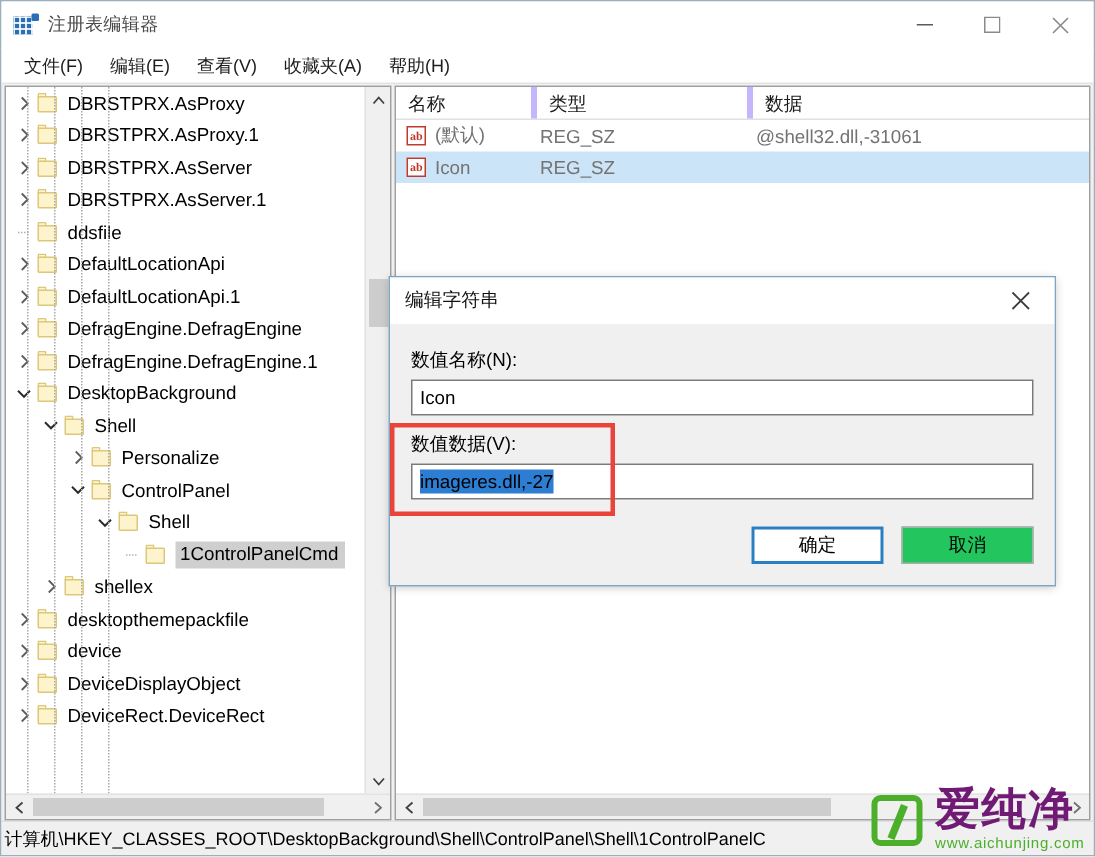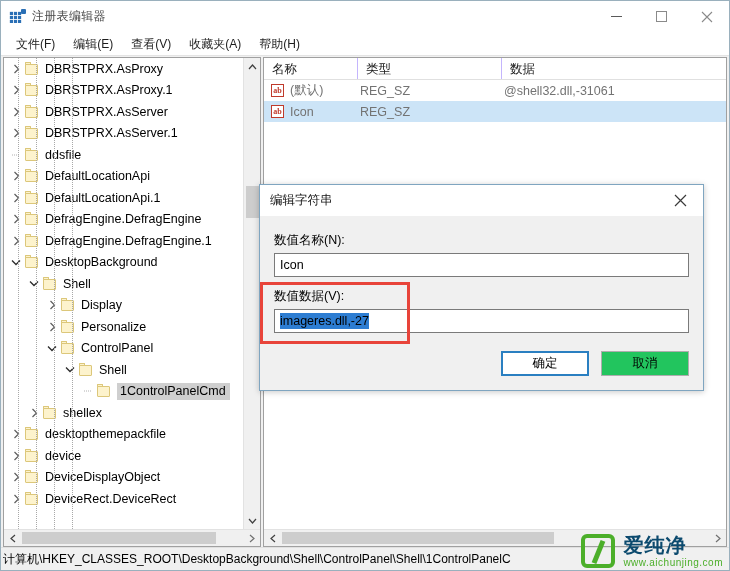--- a/index.html
+++ b/index.html
@@ -200,21 +200,21 @@
     height: 21px; flex: 0 0 21px;
     display: flex;
     background: #ffffff;
     border-bottom: 1px solid #e0e0e0;
     position: relative;
   }
   .lh-cell {
     font-size: 12.5px; color: #1a1a1a;
     padding: 3px 0 0 8px;
     box-sizing: border-box;
-    border-right: 1px solid #c4b5fd;
+    border-right: 4px solid #c4b5fd;
     height: 21px;
   }
   .lh-name { width: 94px; }
   .lh-type { width: 144px; }
   .lh-data { flex: 1 1 auto; border-right: none; }
   .lbody { flex: 1 1 auto; position: relative; overflow: hidden; }
   .lrow {
     height: 21px;
     display: flex; align-items: center;
     white-space: nowrap;
@@ -350,21 +350,21 @@
   }
   .wm-logo::after {
     content: "";
     position: absolute; left: 11px; top: 2px;
     width: 5px; height: 24px;
     background: #4caf2a;
     transform: rotate(22deg);
   }
   .wm-texts { display: flex; flex-direction: column; }
   .wm-cn {
-    font-size: 20px; font-weight: bold; color: #0c4a6e;
+    font-size: 30px; font-weight: bold; color: #701a75;
     line-height: 1; letter-spacing: 1px;
   }
   .wm-url {
     font-size: 10px; color: #4caf2a; letter-spacing: .5px;
     margin-top: 2px;
   }
 </style>
 </head>
 <body>
 
@@ -544,33 +544,20 @@
               <div class="expander">
                 <svg width="10" height="7" viewBox="0 0 10 7">
                   <path d="M1 1.5 L5 5.5 L9 1.5" stroke="#2b2b2b" stroke-width="1.3" fill="none"></path>
                 </svg>
               </div>
               <div class="folder">
                 <div class="ftab"></div>
                 <div class="fbody"></div>
               </div>
               <span class="tlabel">Shell</span>
-            </div>
-            <div class="tnode">
-              <div class="tw" style="width: 40px;"></div>
-              <div class="expander">
-                <svg width="7" height="10" viewBox="0 0 7 10">
-                  <path d="M1.5 1 L5.5 5 L1.5 9" stroke="#5c5c5c" stroke-width="1.2" fill="none"></path>
-                </svg>
-              </div>
-              <div class="folder">
-                <div class="ftab"></div>
-                <div class="fbody"></div>
-              </div>
-              <span class="tlabel">Display</span>
             </div>
             <div class="tnode">
               <div class="tw" style="width: 40px;"></div>
               <div class="expander">
                 <svg width="7" height="10" viewBox="0 0 7 10">
                   <path d="M1.5 1 L5.5 5 L1.5 9" stroke="#5c5c5c" stroke-width="1.2" fill="none"></path>
                 </svg>
               </div>
               <div class="folder">
                 <div class="ftab"></div>

